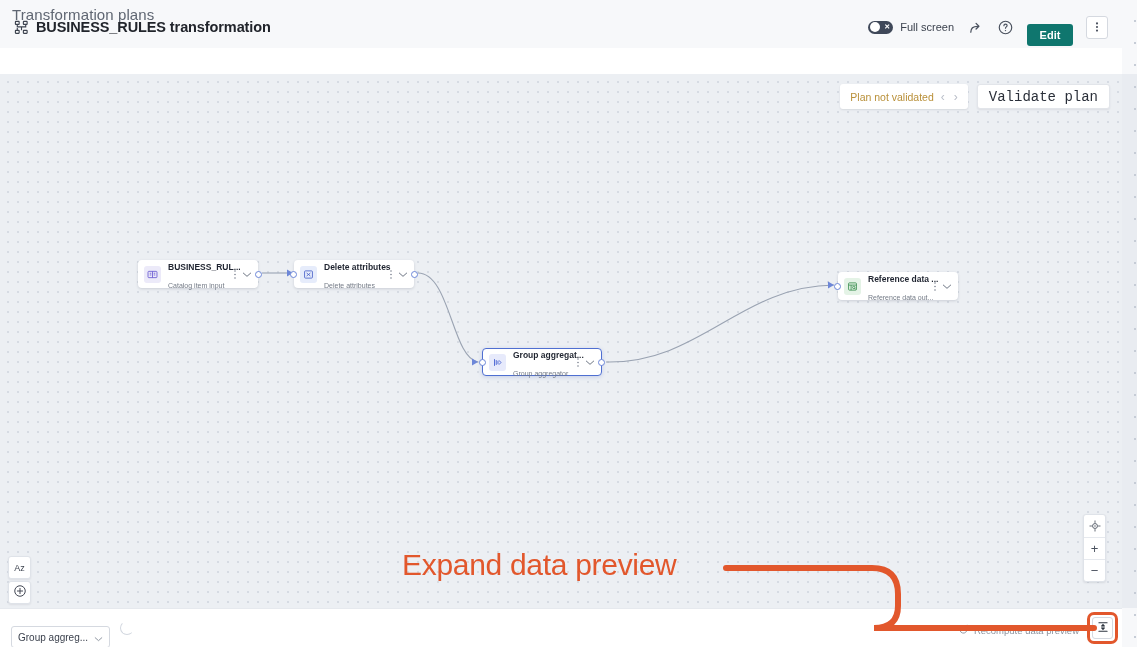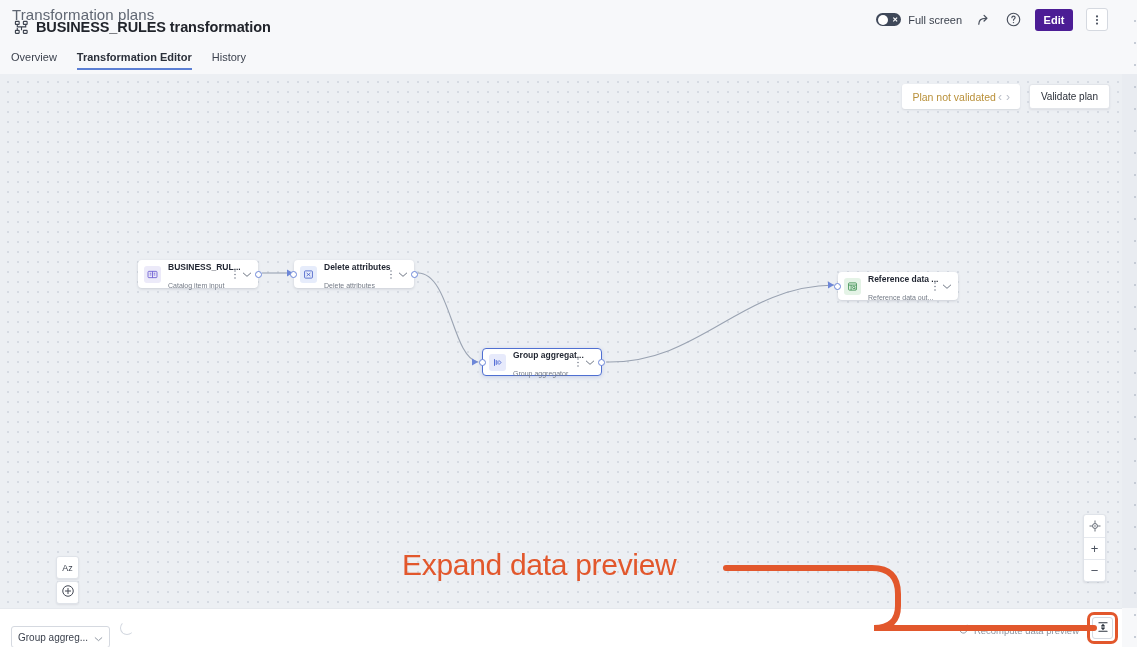--- a/index.html
+++ b/index.html
@@ -41,24 +41,24 @@
     position: absolute; left: 1.5px; top: 1.5px;
     width: 10px; height: 10px; border-radius: 50%; background: #ffffff;
   }
   .toggle .xmark {
     position: absolute; right: 3px; top: 2.5px;
     font-size: 7px; color: #ffffff; line-height: 8px; font-weight: bold;
   }
   .toggle-label { font-size: 11px; color: #3c424e; }
   .hicon { width: 17px; height: 17px; display: block; color: #4a515e; }
   .edit-btn {
-    width: 38px; height: 22px; border-radius: 3px; background: #4c1d95;
+    width: 46px; height: 22px; border-radius: 3px; background: #0f766e;
     color: #ffffff; font-size: 11px; font-weight: bold;
     display: flex; align-items: center; justify-content: center;
-    border: none; cursor: pointer; font-family: inherit;
+    border: none; cursor: pointer; font-family: inherit; margin-top: 16px;
   }
   .kebab-btn {
     width: 22px; height: 23px; border: 1px solid #d5d9e0; border-radius: 3px;
     background: #ffffff; display: flex; align-items: center; justify-content: center;
     cursor: pointer;
   }
 
   
   .tabs {
     position: absolute; top: 48px; left: 0; width: 1122px; height: 26px;
@@ -79,29 +79,29 @@
     background-position: 3px 3px;
     overflow: hidden;
   }
 
   
   .validate-bar {
     position: absolute; right: 12px; top: 10px; display: flex; align-items: center; gap: 9px;
   }
   .plan-chip {
     height: 25px; background: #ffffff; border-radius: 3px;
-    display: flex; align-items: center; padding: 0 8px 0 10px;
+    display: flex; align-items: center; gap: 5px; padding: 0 8px 0 10px;
     box-shadow: 0 1px 2px rgba(20,30,50,.10);
   }
   .plan-chip .txt { font-size: 10.5px; color: #b99039; }
   .chev { font-size: 12px; color: #b9bec8; padding: 0 2px; cursor: pointer; line-height: 1; }
   .validate-btn {
     height: 25px; background: #ffffff; border: 1px solid #e2e5ea; border-radius: 3px;
-    font-size: 10px; color: #2a2f39; padding: 0 11px; cursor: pointer;
-    font-family: Liberation Sans, sans-serif; box-shadow: 0 1px 2px rgba(20,30,50,.08);
+    font-size: 14px; color: #2a2f39; padding: 0 11px; cursor: pointer;
+    font-family: Liberation Mono, monospace; box-shadow: 0 1px 2px rgba(20,30,50,.08);
   }
 
   
   .node {
     position: absolute; height: 28px; background: #ffffff; border-radius: 4px;
     display: flex; align-items: center; padding: 0 5px 0 6px;
     box-shadow: 0 1px 3px rgba(25,35,60,.16); cursor: pointer;
   }
   .node.selected { border: 1.5px solid #4f6fd1; box-shadow: 0 1px 4px rgba(60,90,200,.22); }
   .node-ico {
@@ -137,21 +137,20 @@
     color: #e2572c; letter-spacing: -.3px; white-space: nowrap;
   }
   .annot-svg { position: absolute; left: 0; top: 0; width: 1137px; height: 647px; pointer-events: none; }
 
   
   .fbtn {
     position: absolute; width: 23px; height: 23px; background: #ffffff;
     border: 1px solid #dfe3e9; border-radius: 3px;
     display: flex; align-items: center; justify-content: center; cursor: pointer;
     box-shadow: 0 1px 2px rgba(20,30,50,.08);
-    margin-left: 48px;
   }
   .fbtn .lbl { font-size: 9px; color: #3c424e; }
 
   
   .zoomstack {
     position: absolute; right: 16px; bottom: 26px; width: 23px;
     background: #ffffff; border: 1px solid #dfe3e9; border-radius: 3px;
     box-shadow: 0 1px 2px rgba(20,30,50,.10); overflow: hidden;
   }
   .zbtn {
@@ -252,25 +251,20 @@
       <span class="kebab-btn">
         <svg viewBox="0 0 12 12" width="12" height="12" fill="#4a515e">
           <circle cx="6" cy="2.4" r="1.05"></circle>
             <circle cx="6" cy="6" r="1.05"></circle>
             <circle cx="6" cy="9.6" r="1.05"></circle>
         </svg>
       </span>
     </div>
   </div>
 
-  <div class="tabs">
-    <div class="tab">Overview</div>
-    <div class="tab active">Transformation Editor</div>
-    <div class="tab">History</div>
-  </div>
 
   <div class="canvas">
 
     <svg width="1122" height="534" style="position:absolute;left:0;top:0;">
       <path d="M262 199 L287 199" stroke="#9aa3b2" stroke-width="1.1" fill="none"></path>
       <polygon points="287,195.6 293,199 287,202.4" fill="#6d87d8"></polygon>
       <path d="M418 199 C450 199, 452 284, 478 288" stroke="#9aa3b2" stroke-width="1.1" fill="none"></path>
       <polygon points="472,284.6 478,288 472,291.4" fill="#6d87d8"></polygon>
       <path d="M606 288 C700 290, 740 212, 834 211" stroke="#9aa3b2" stroke-width="1.1" fill="none"></path>
       <polygon points="828,207.6 834,211 828,214.4" fill="#6d87d8"></polygon>

